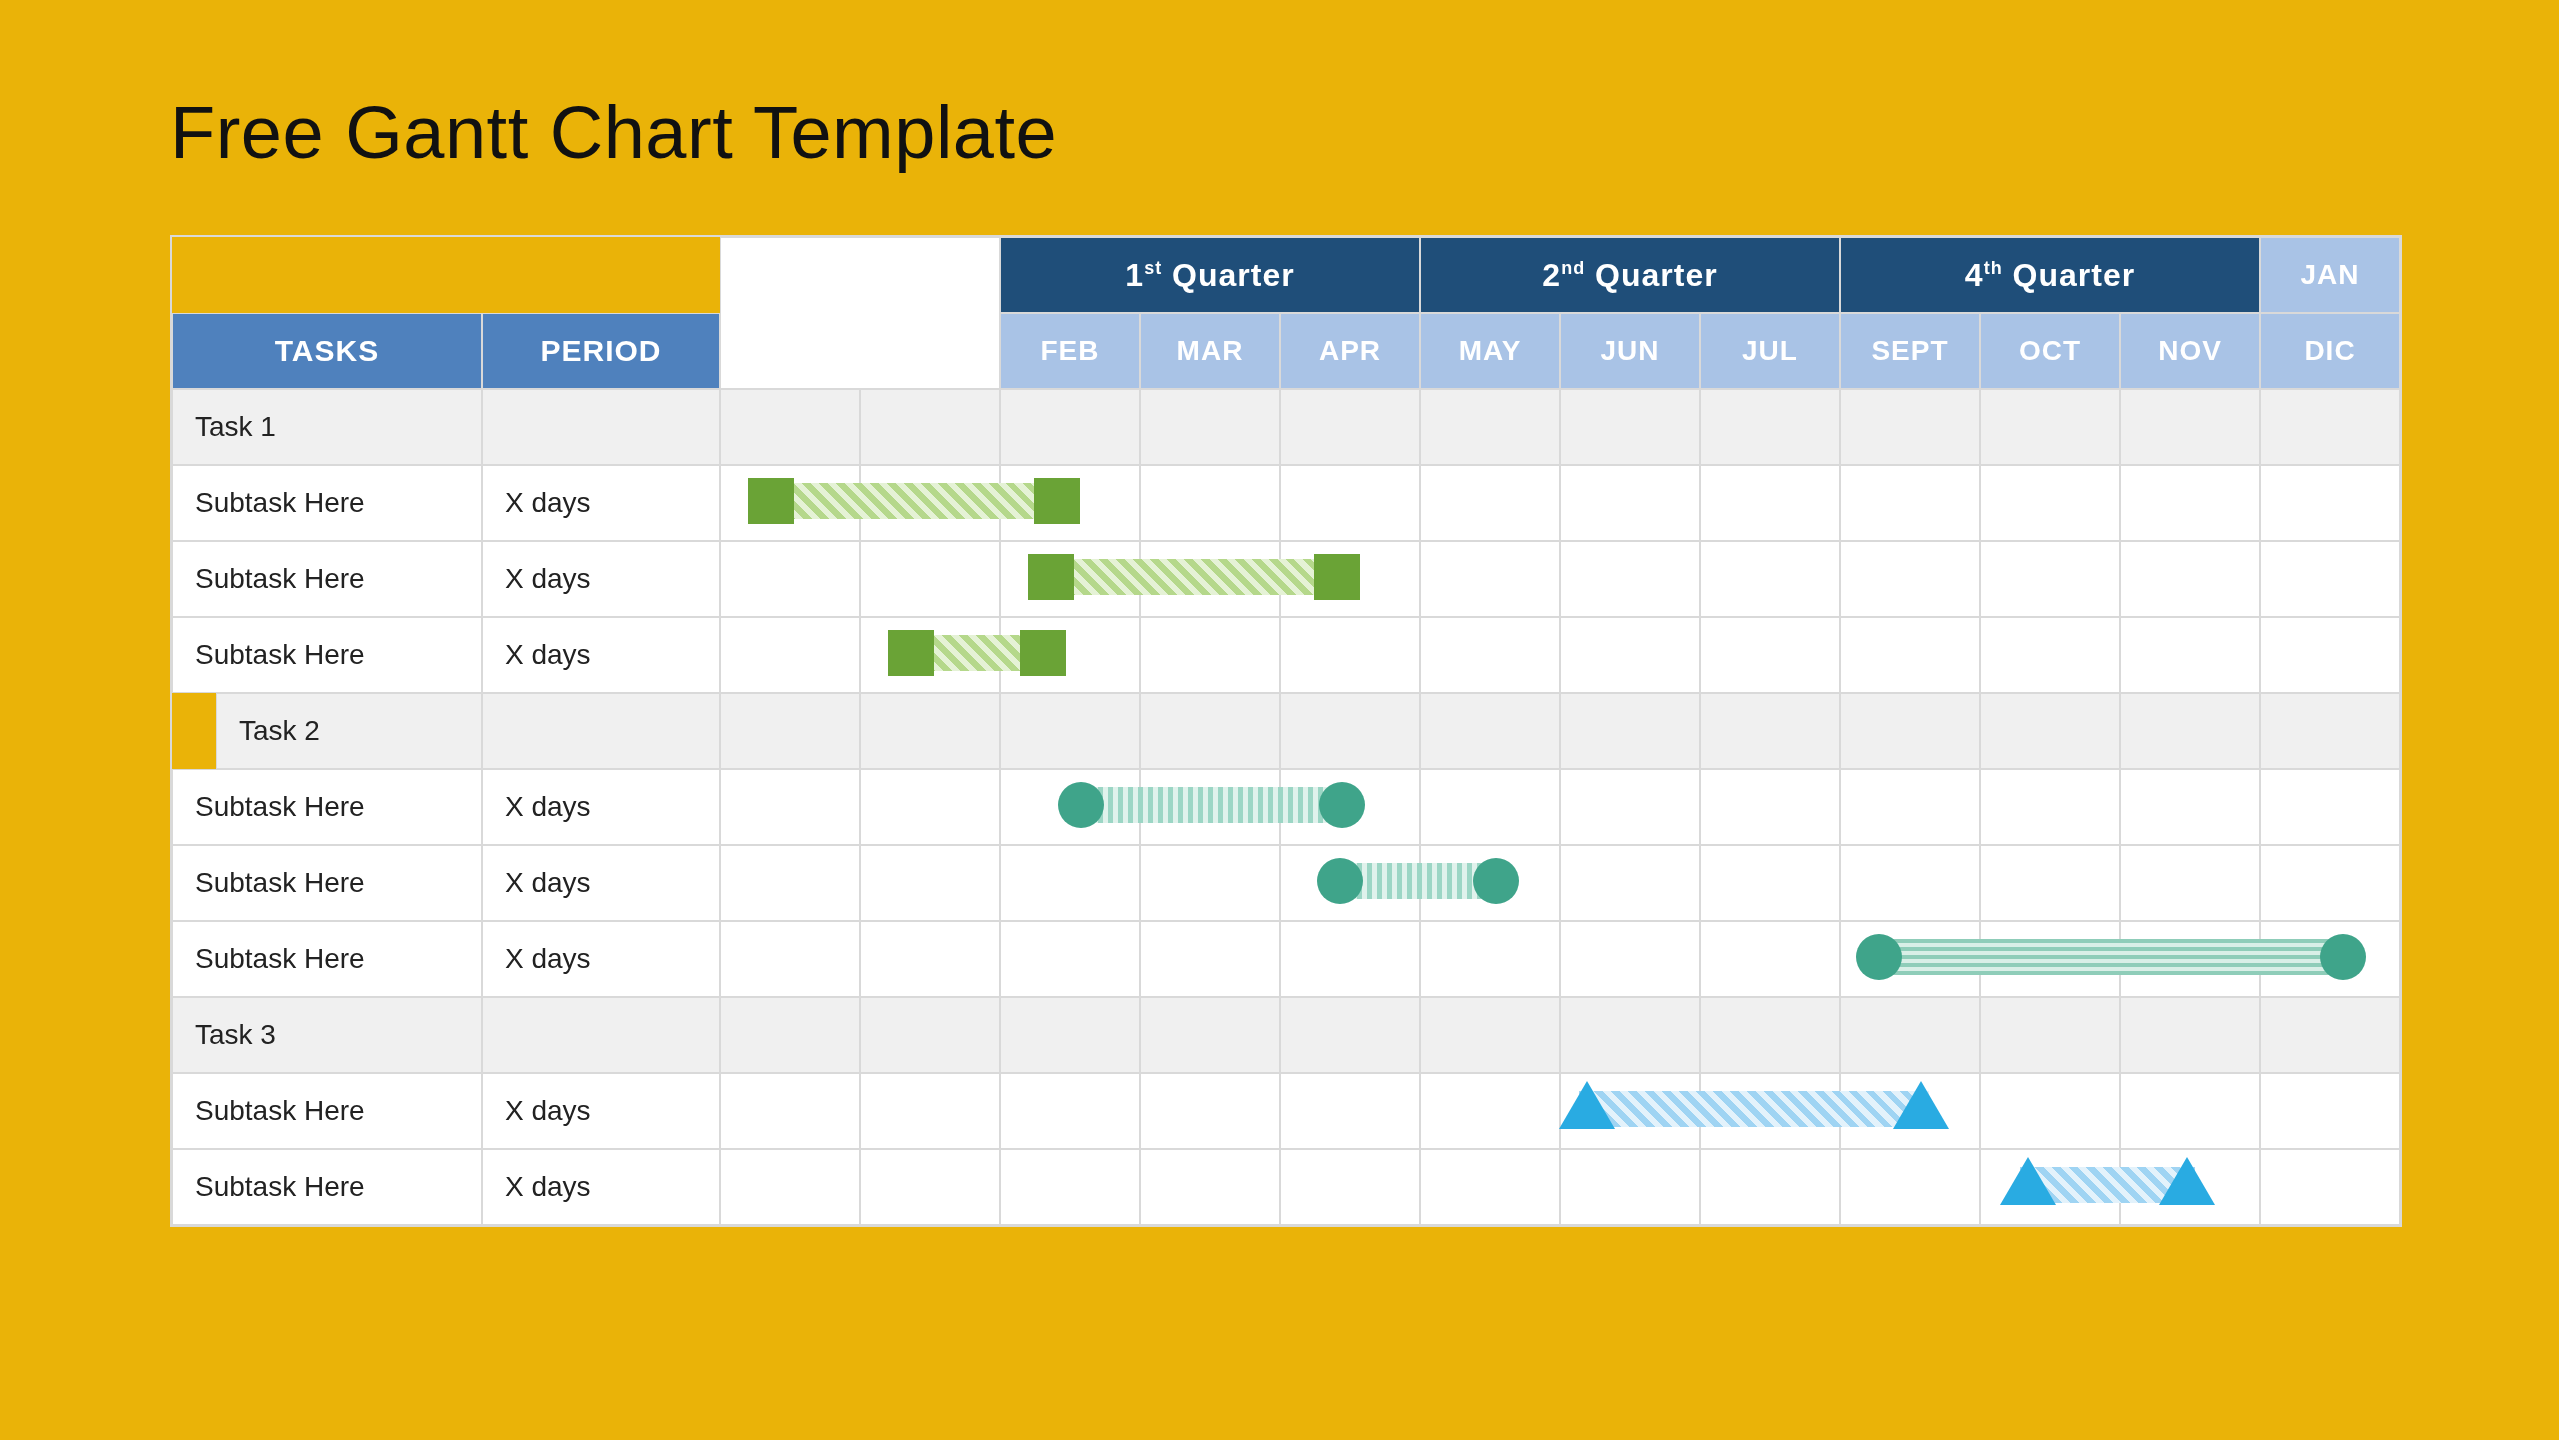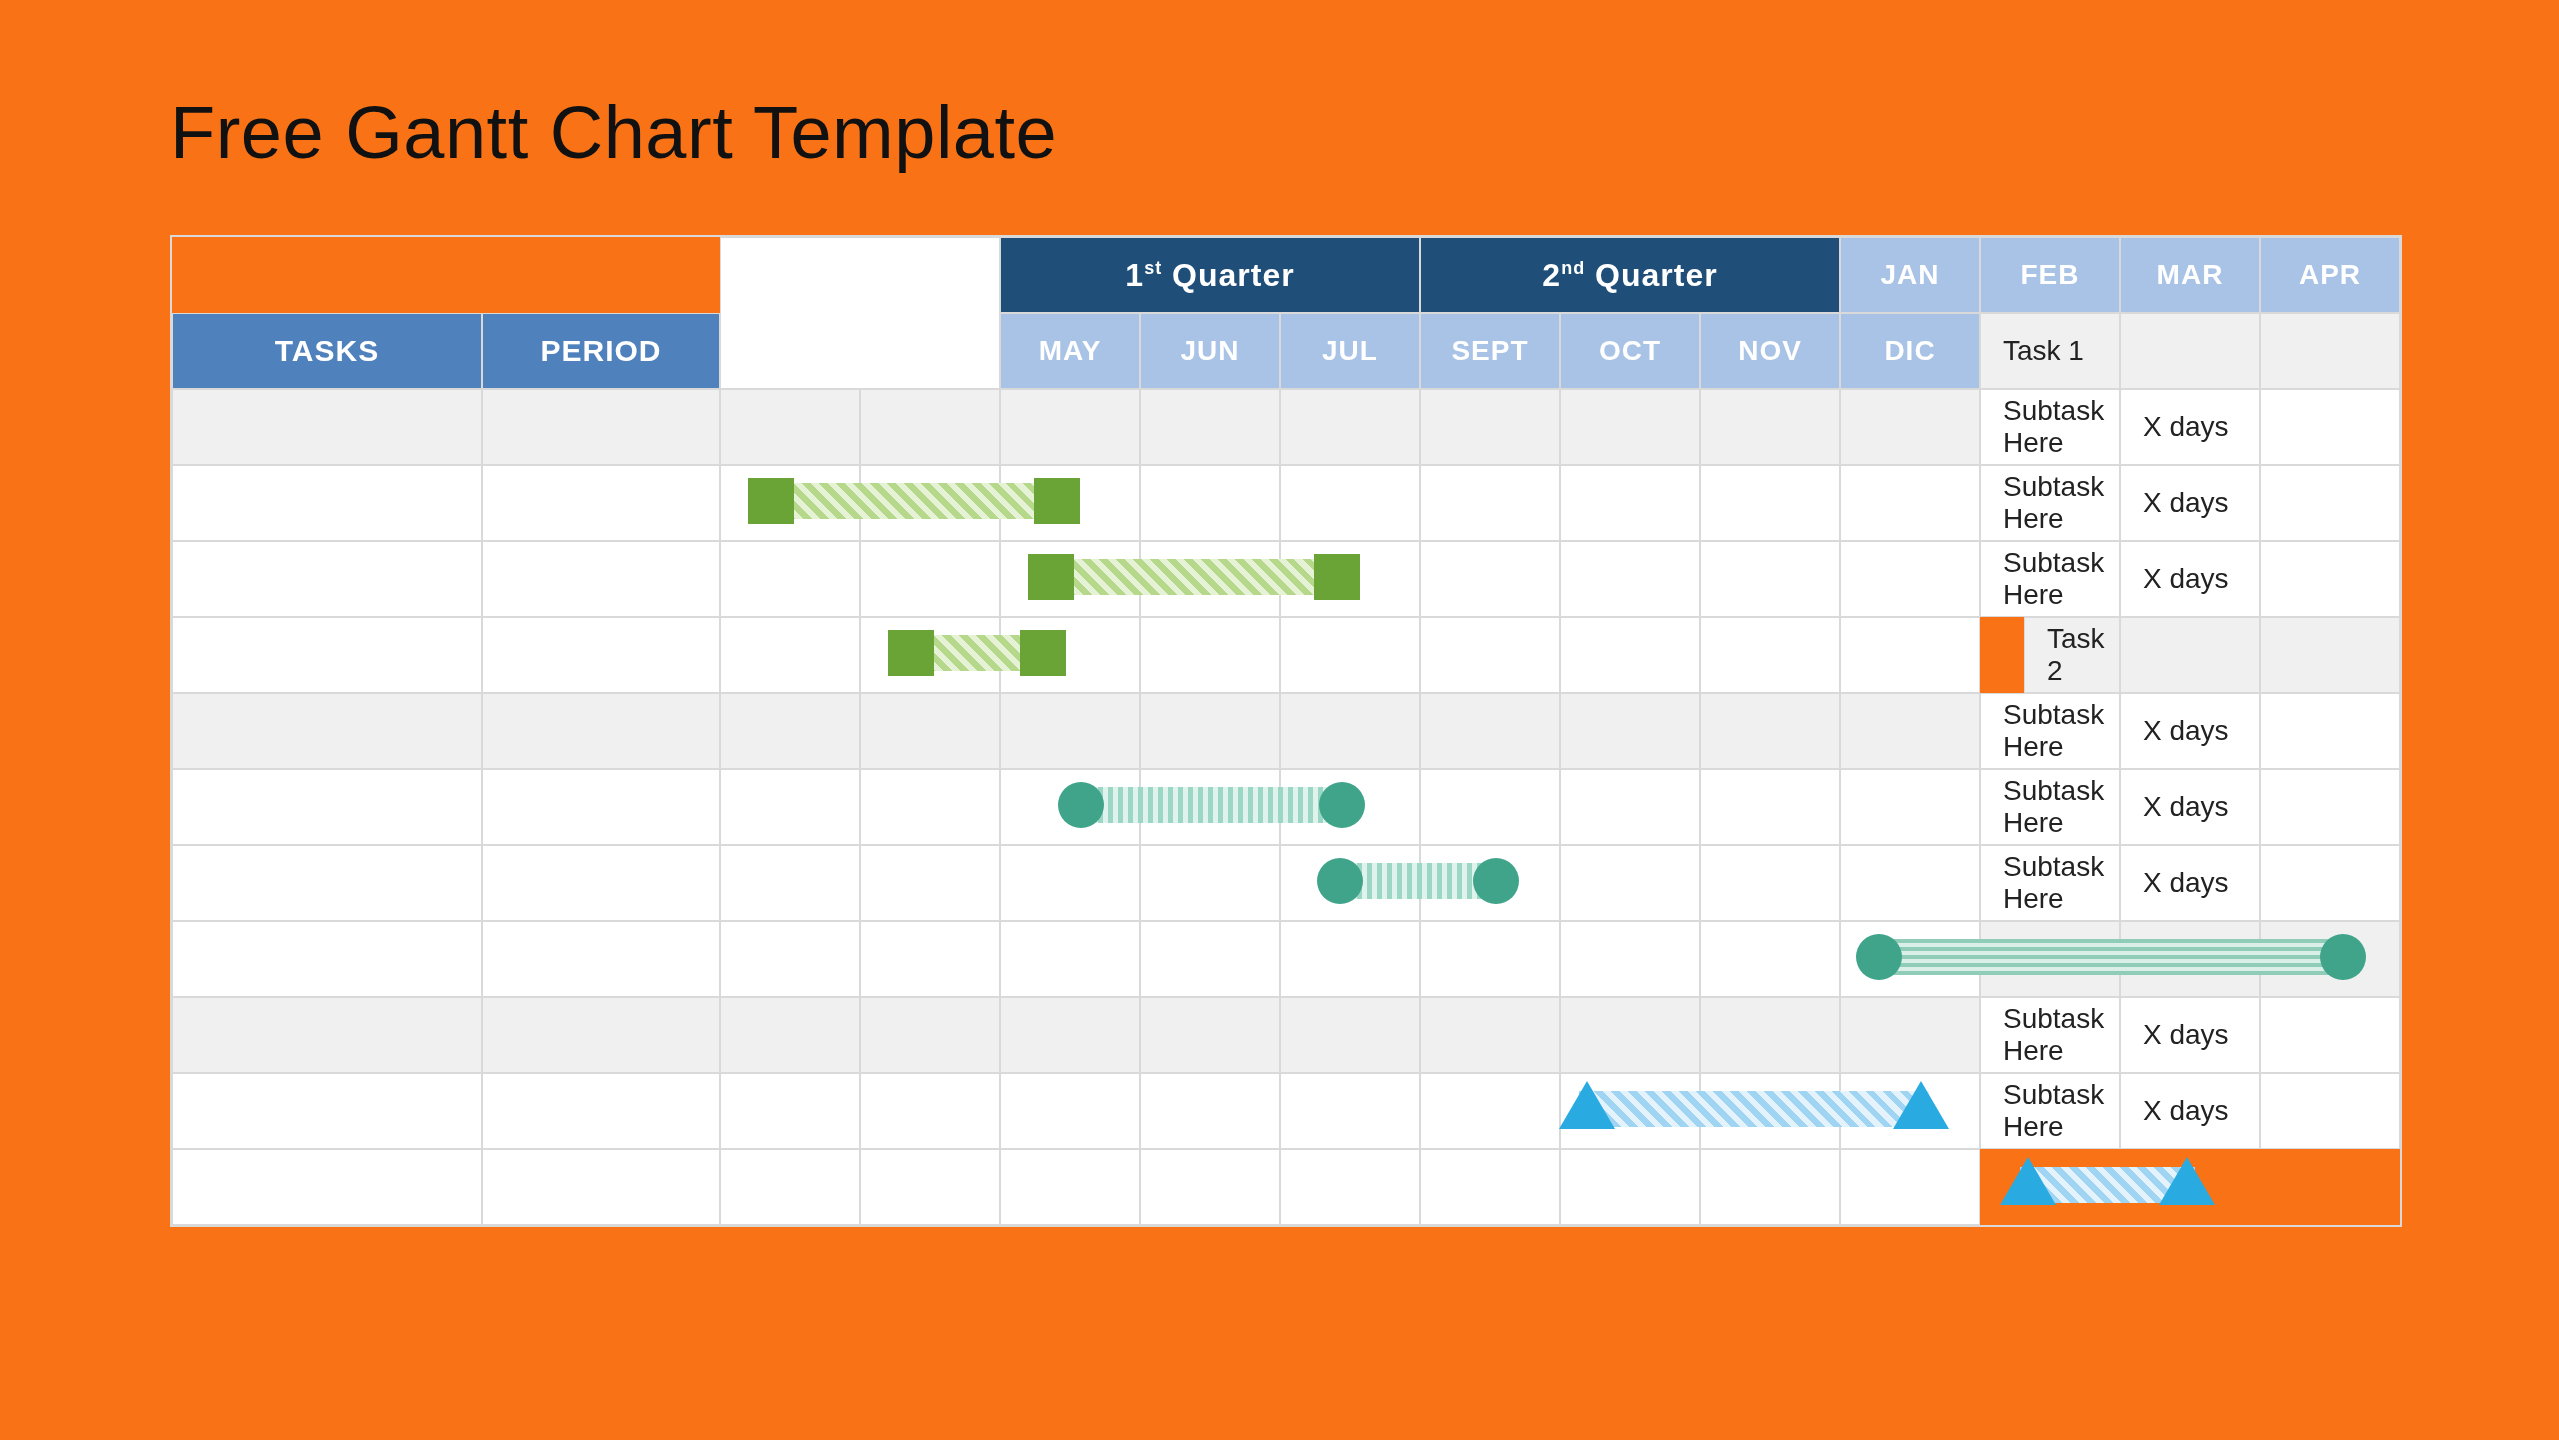--- a/index.html
+++ b/index.html
@@ -7,21 +7,21 @@
     padding: 0;
     background: #fff;
     font-family: "Segoe UI", Arial, sans-serif;
     font-size: 16px;
     color: #222;
   }
   .slide {
     width: 2559px;
     height: 1440px;
     position: relative;
-    background: #f97316;
+    background: #eab308;
     box-sizing: border-box;
     padding: 90px 160px 0 170px;
   }
   h1.title {
     font-size: 74px;
     font-weight: 400;
     margin: 0 0 60px 0;
     letter-spacing: 0.5px;
     color: #111;
   }
@@ -149,20 +149,23 @@
   <div style="position:relative;">
     <div class="gantt" id="gantt">
 
       <div class="blank-top"></div>
 
       <div class="cell qtr">
           <span>1<sup>st</sup>&nbsp;Quarter</span>
         </div>
       <div class="cell qtr">
           <span>2<sup>nd</sup>&nbsp;Quarter</span>
+        </div>
+      <div class="cell qtr">
+          <span>4<sup>th</sup>&nbsp;Quarter</span>
         </div>
 
       <div class="cell month-h">JAN</div>
       <div class="cell month-h">FEB</div>
       <div class="cell month-h">MAR</div>
       <div class="cell month-h">APR</div>
       <div class="cell month-h">MAY</div>
       <div class="cell month-h">JUN</div>
       <div class="cell month-h">JUL</div>
       <div class="cell month-h">SEPT</div>

